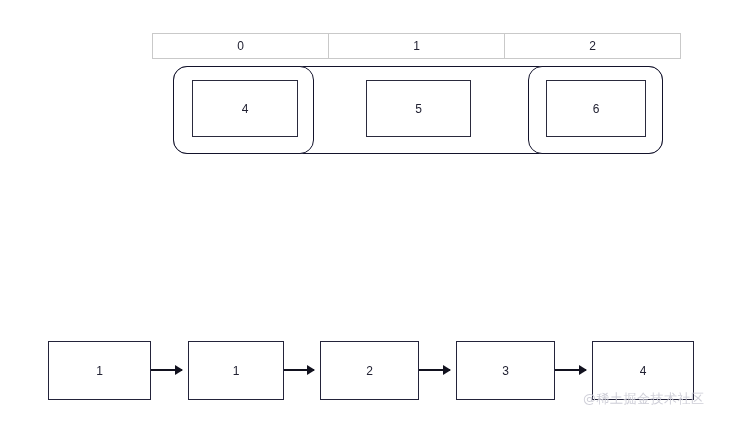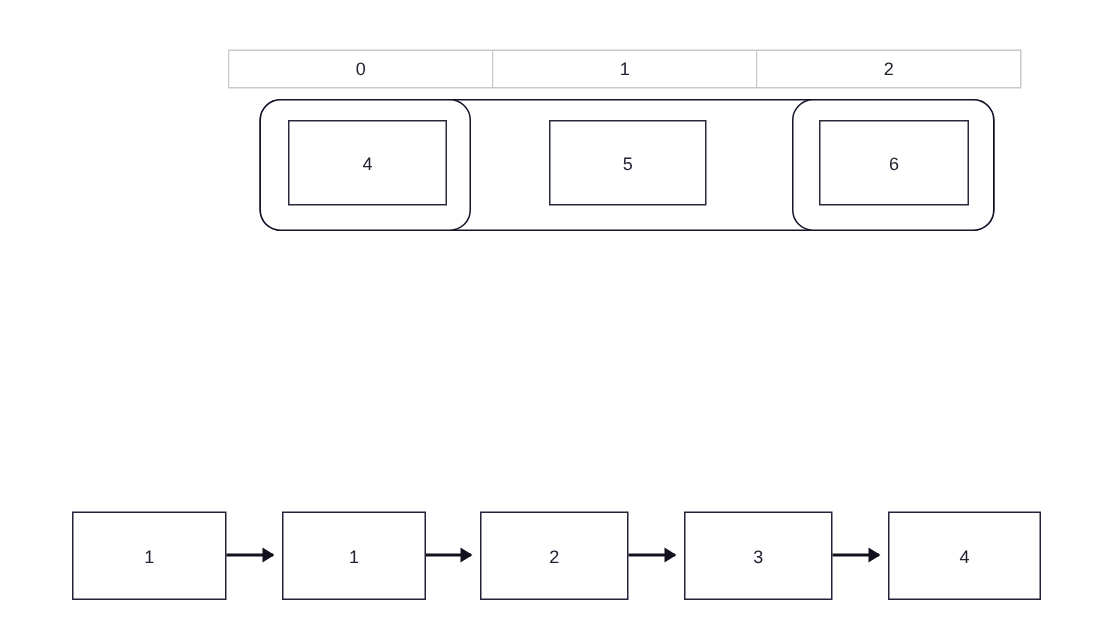--- a/index.html
+++ b/index.html
@@ -191,14 +191,15 @@
 
     <div class="node-box n2">2</div>
     <div class="arrow a2"></div>
 
     <div class="node-box n3">3</div>
     <div class="arrow a3"></div>
 
     <div class="node-box n4">4</div>
   </div>
 
+  <div class="watermark">@稀土掘金技术社区</div>
 
 </div>
 
 </body></html>

